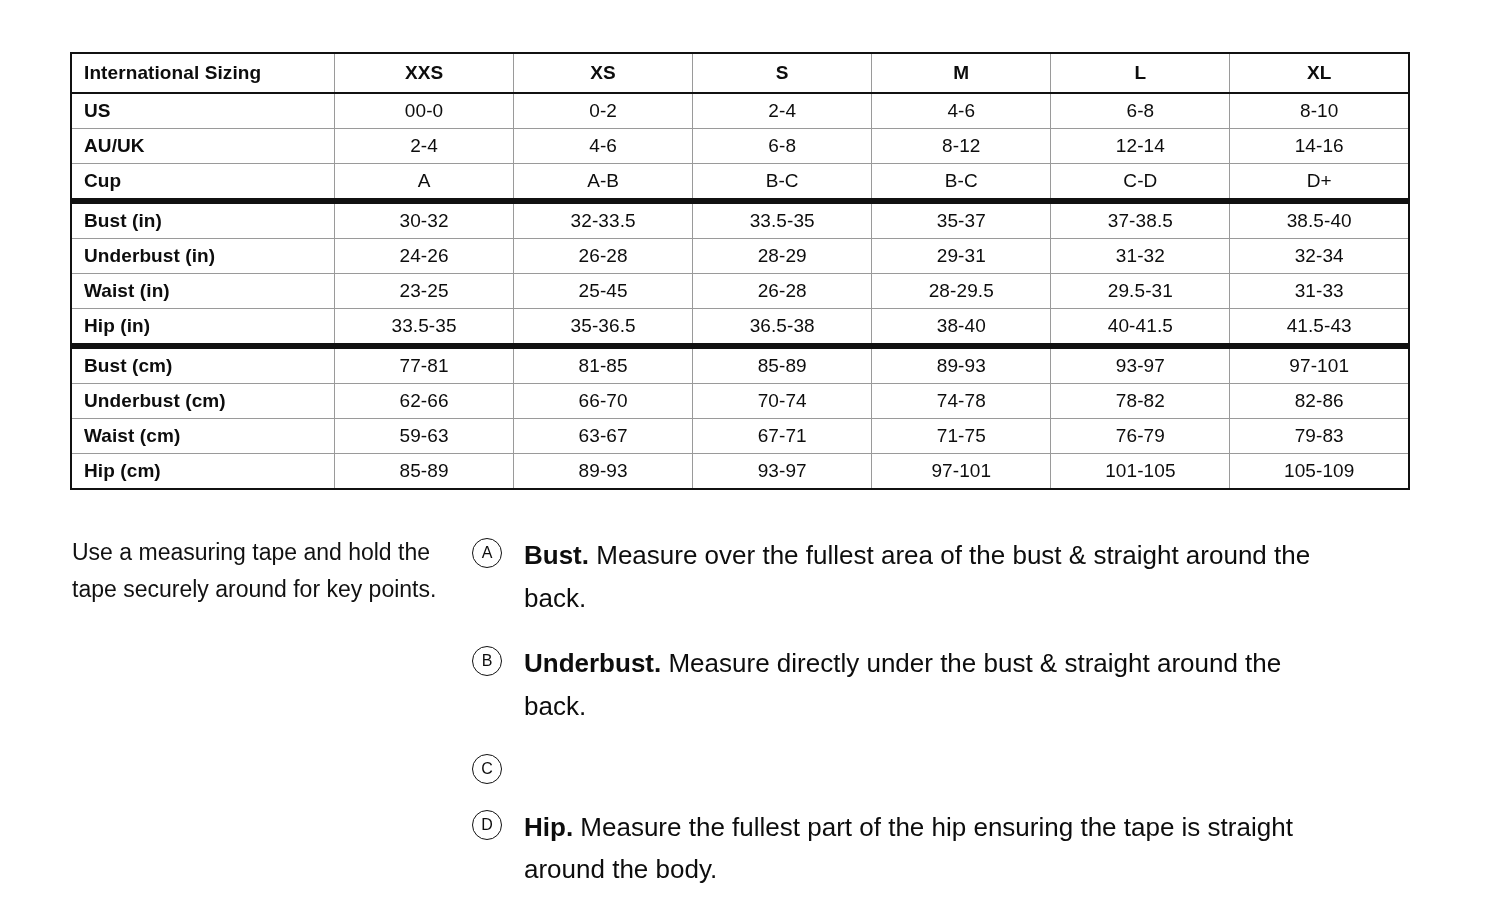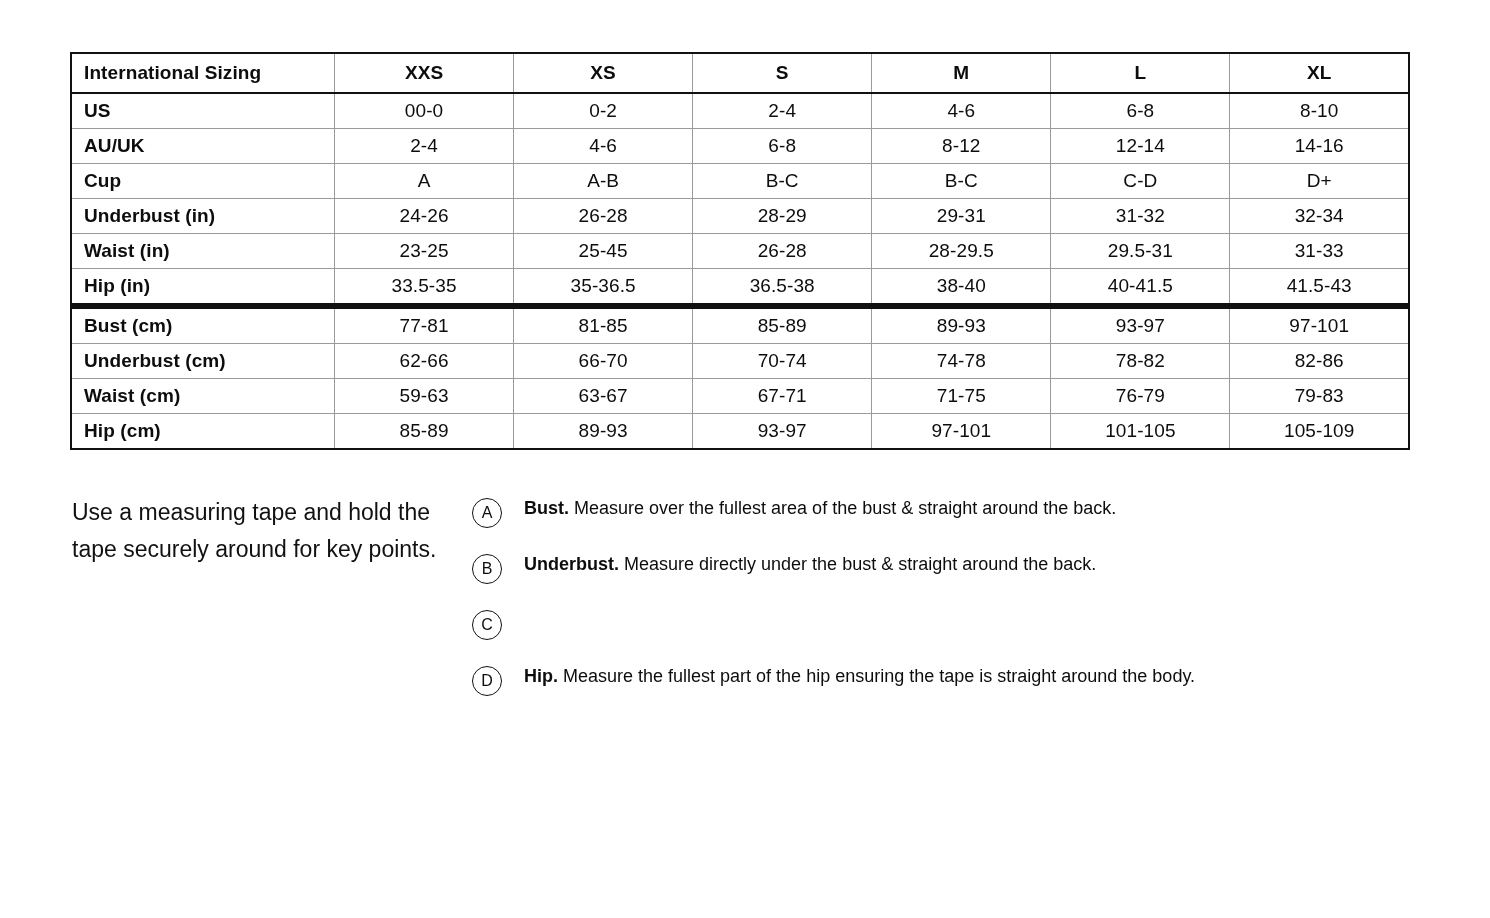--- a/index.html
+++ b/index.html
@@ -95,21 +95,21 @@
     border-radius: 50%;
     display: flex;
     align-items: center;
     justify-content: center;
     font-size: 16px;
     margin-top: 4px;
     margin-right: 22px;
     box-sizing: border-box;
   }
   .note-text {
-    font-size: 18px;
+    font-size: 26px;
     line-height: 1.65;
     max-width: 790px;
   }
   .note-text .lead {
     font-weight: bold;
   }
 </style>
 </head>
 <body>
 
@@ -148,20 +148,29 @@
         </tr>
         <tr>
           <td class="rowhead">Cup</td>
           <td>A</td>
           <td>A-B</td>
           <td>B-C</td>
           <td>B-C</td>
           <td>C-D</td>
           <td>D+</td>
         </tr>
+        <tr class="thick-top">
+          <td class="rowhead">Bust (in)</td>
+          <td>30-32</td>
+          <td>32-33.5</td>
+          <td>33.5-35</td>
+          <td>35-37</td>
+          <td>37-38.5</td>
+          <td>38.5-40</td>
+        </tr>
         <tr>
           <td class="rowhead">Underbust (in)</td>
           <td>24-26</td>
           <td>26-28</td>
           <td>28-29</td>
           <td>29-31</td>
           <td>31-32</td>
           <td>32-34</td>
         </tr>
         <tr>

